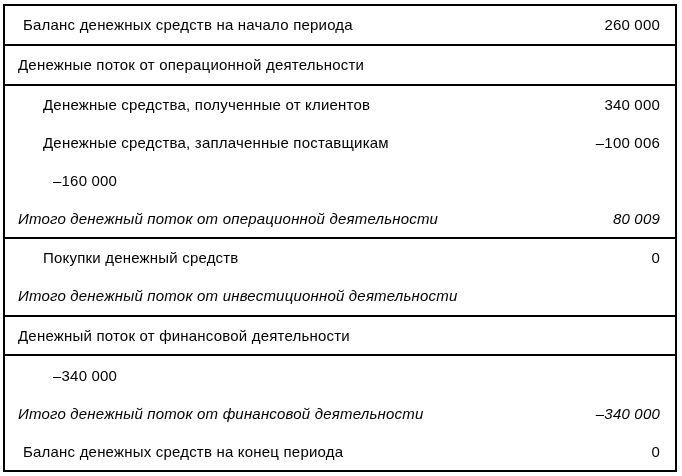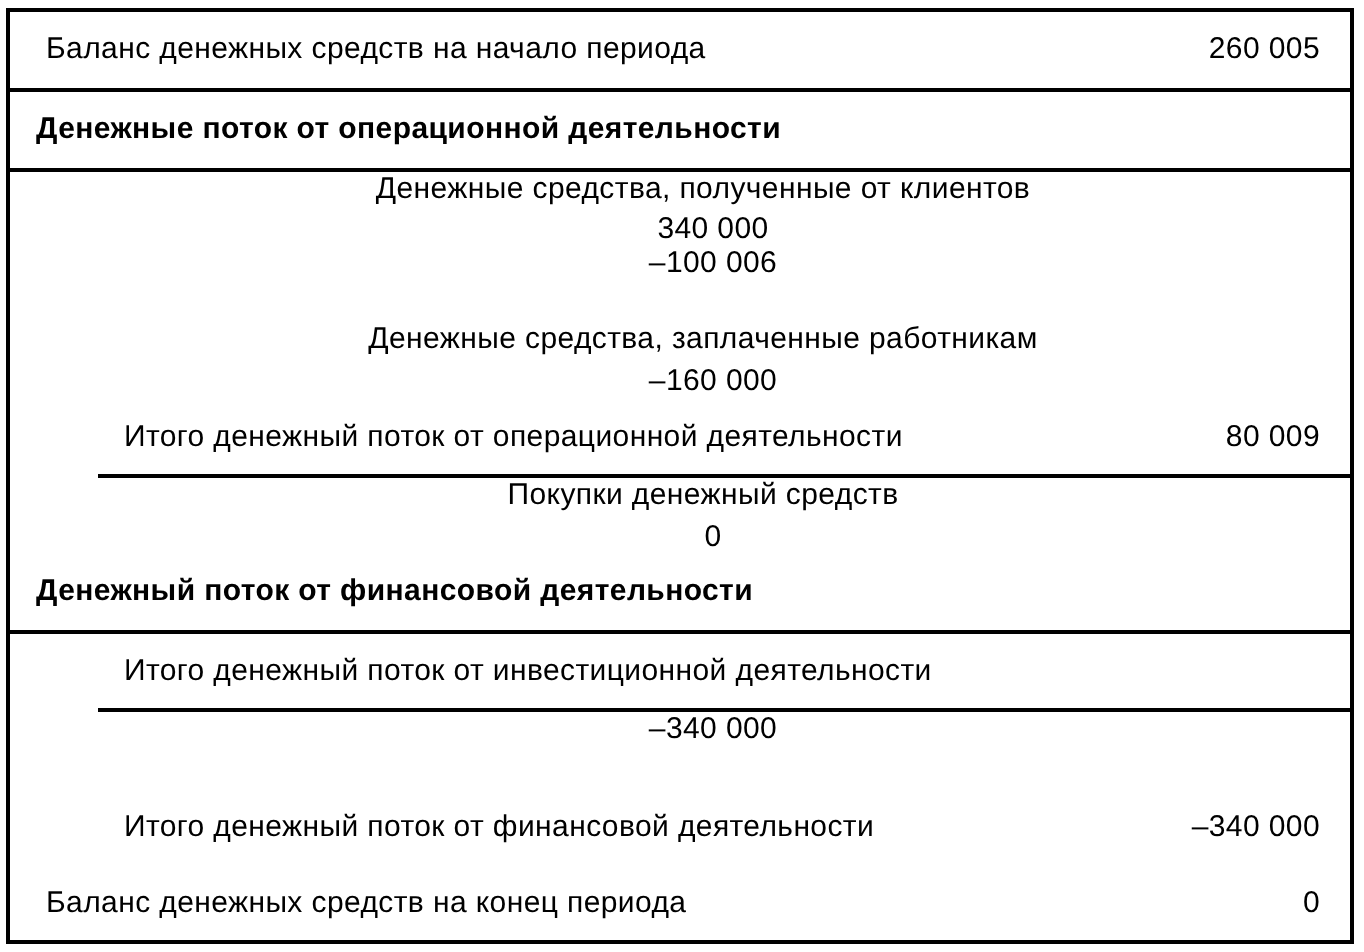--- a/index.html
+++ b/index.html
@@ -32,74 +32,74 @@
     flex: 1 1 0;
     display: flex;
     align-items: center;
     justify-content: space-between;
     padding: 0 15px 0 2px;
     font-size: 15px;
     letter-spacing: 0.2px;
     overflow: hidden;
   }
   .row--line { border-bottom: 2px solid var(--border-color); }
-  .row--section { font-weight: bold; padding-left: 13px; }
-  .row--total  { padding-left: 13px; margin-left: 44px; }
-  .row--detail { padding-left: 38px; flex-direction: column; }
+  .row--section { font-weight: normal; padding-left: 13px; }
+  .row--total  { font-style: italic; padding-left: 13px; }
+  .row--detail { padding-left: 38px; }
   .row--balance { padding-left: 18px; }
   .label { white-space: nowrap; }
   .value { white-space: nowrap; padding-left: 10px; }
 </style>
 </head>
 <body>
 
 <div class="sheet">
   <div class="cash-flow-table" id="cash-flow-table">
   <div class="row row--balance row--line">
     <span class="label">Баланс денежных средств на начало периода</span>
-    <span class="value">260 005</span>
+    <span class="value">260 000</span>
   </div>
 
   <div class="row row--section row--line">
     <span class="label">Денежные поток от операционной деятельности</span>
     <span class="value"></span>
   </div>
 
   <div class="row row--detail">
     <span class="label">Денежные средства, полученные от клиентов</span>
     <span class="value">340 000</span>
   </div>
 
   <div class="row row--detail">
+    <span class="label">Денежные средства, заплаченные поставщикам</span>
     <span class="value">–100 006</span>
   </div>
 
   <div class="row row--detail">
-    <span class="label">Денежные средства, заплаченные работникам</span>
     <span class="value">–160 000</span>
   </div>
 
   <div class="row row--total row--line">
     <span class="label">Итого денежный поток от операционной деятельности</span>
     <span class="value">80 009</span>
   </div>
 
 
   <div class="row row--detail">
     <span class="label">Покупки денежный средств</span>
     <span class="value">0</span>
   </div>
 
-  <div class="row row--section row--line">
-    <span class="label">Денежный поток от финансовой деятельности</span>
+  <div class="row row--total row--line">
+    <span class="label">Итого денежный поток от инвестиционной деятельности</span>
     <span class="value"></span>
   </div>
 
-  <div class="row row--total row--line">
-    <span class="label">Итого денежный поток от инвестиционной деятельности</span>
+  <div class="row row--section row--line">
+    <span class="label">Денежный поток от финансовой деятельности</span>
     <span class="value"></span>
   </div>
 
   <div class="row row--detail">
     <span class="value">–340 000</span>
   </div>
 
   <div class="row row--total">
     <span class="label">Итого денежный поток от финансовой деятельности</span>
     <span class="value">–340 000</span>

